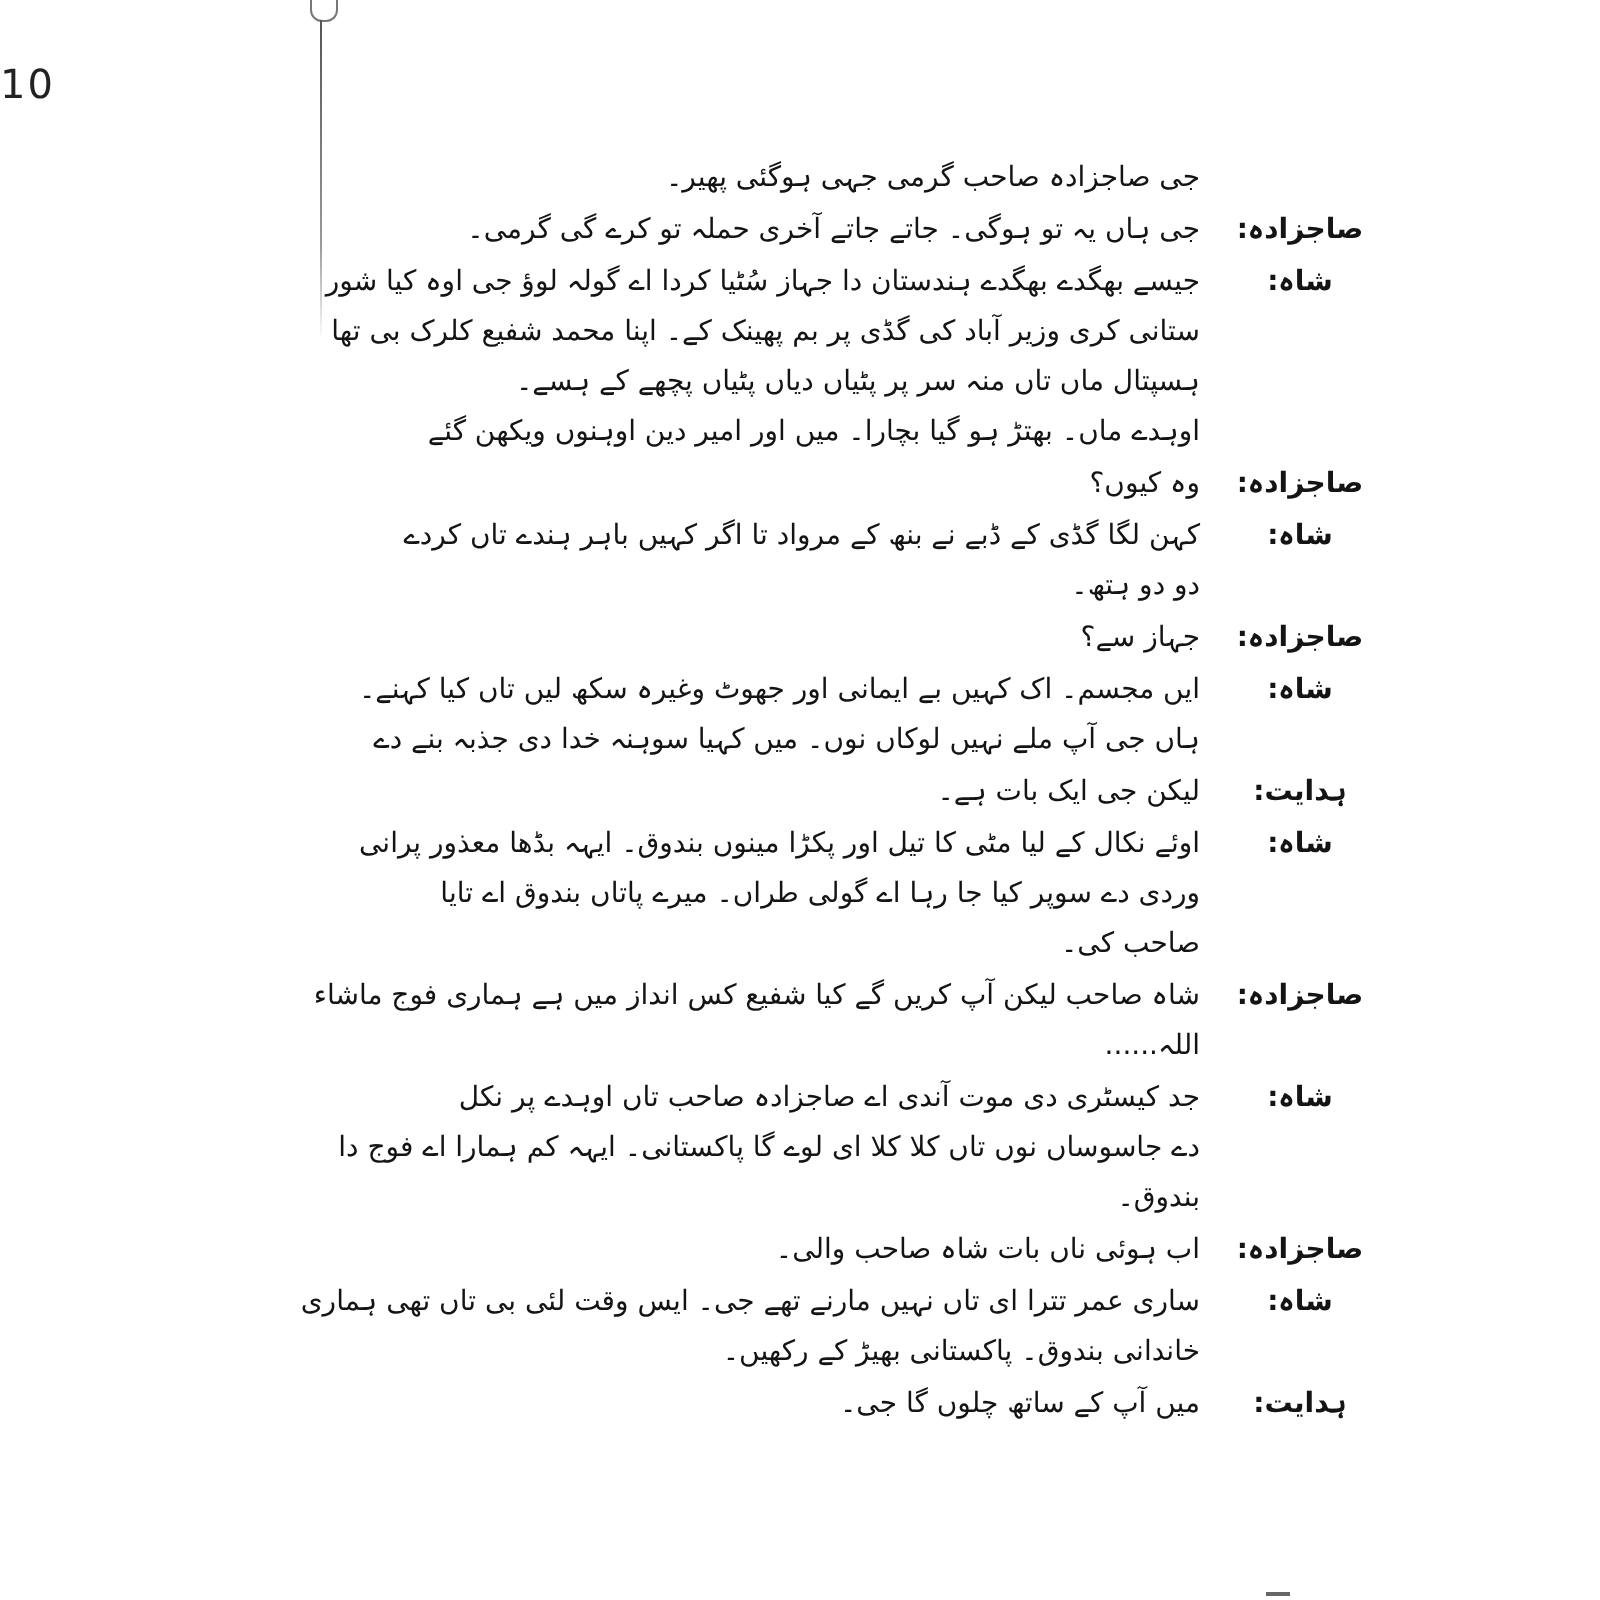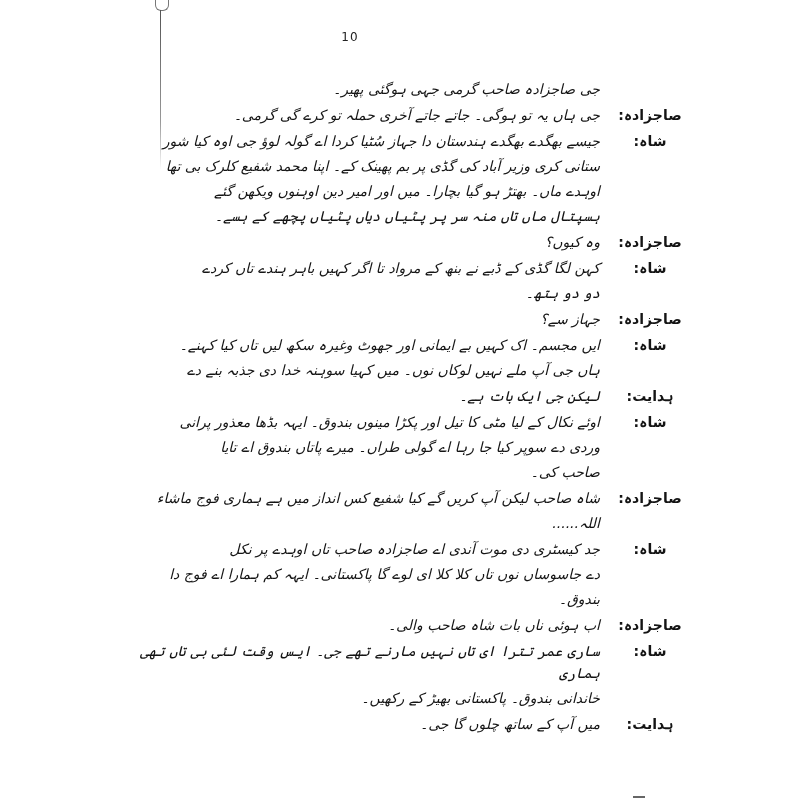--- a/index.html
+++ b/index.html
@@ -31,23 +31,23 @@
       height: 10px;
       border: 1px solid #777;
       border-top: none;
       border-radius: 0 0 6px 6px;
     }
     .page-number {
       position: absolute;
       top: 30px;
       left: 0;
       width: 700px;
-      text-align: center;
+      text-align: left;
       font-family: "DejaVu Sans", sans-serif;
-      font-size: 12px;
+      font-size: 20px;
       color: #222;
       letter-spacing: 1px;
     }
     .script {
       position: absolute;
       top: 78px;
       right: 100px;
       width: 560px;
       direction: rtl;
       font-family: "DejaVu Sans", sans-serif;
@@ -62,21 +62,20 @@
     }
     .speaker {
       flex: 0 0 100px;
       font-weight: bold;
       white-space: nowrap;
       text-align: center;
     }
     .dialogue {
       flex: 1 1 auto;
       text-align: justify;
-      font-style: italic;
     }
     .dialogue .line {
       display: block;
       margin-bottom: 3px;
     }
     .entry.continuation .speaker {
       visibility: hidden;
     }
     .bottom-mark {
       position: absolute;
@@ -106,22 +105,22 @@
       <span class="speaker">صاجزادہ:</span>
       <div class="dialogue">
         <span class="line">جی ہاں یہ تو ہوگی۔ جاتے جاتے آخری حملہ تو کرے گی گرمی۔</span>
       </div>
     </div>
     <div class="entry">
       <span class="speaker">شاہ:</span>
       <div class="dialogue">
         <span class="line">جیسے بھگدے بھگدے ہندستان دا جہاز سُٹیا کردا اے گولہ لوؤ جی اوہ کیا شور</span>
         <span class="line">ستانی کری وزیر آباد کی گڈی پر بم پھینک کے۔ اپنا محمد شفیع کلرک بی تھا</span>
+        <span class="line">ہسپتال ماں تاں منہ سر پر پٹیاں دیاں پٹیاں پچھے کے ہسے۔</span>
         <span class="line">اوہدے ماں۔ بھتڑ ہو گیا بچارا۔ میں اور امیر دین اوہنوں ویکھن گئے</span>
-        <span class="line">ہسپتال ماں تاں منہ سر پر پٹیاں دیاں پٹیاں پچھے کے ہسے۔</span>
       </div>
     </div>
     <div class="entry">
       <span class="speaker">صاجزادہ:</span>
       <div class="dialogue">
         <span class="line">وہ کیوں؟</span>
       </div>
     </div>
     <div class="entry">
       <span class="speaker">شاہ:</span>

